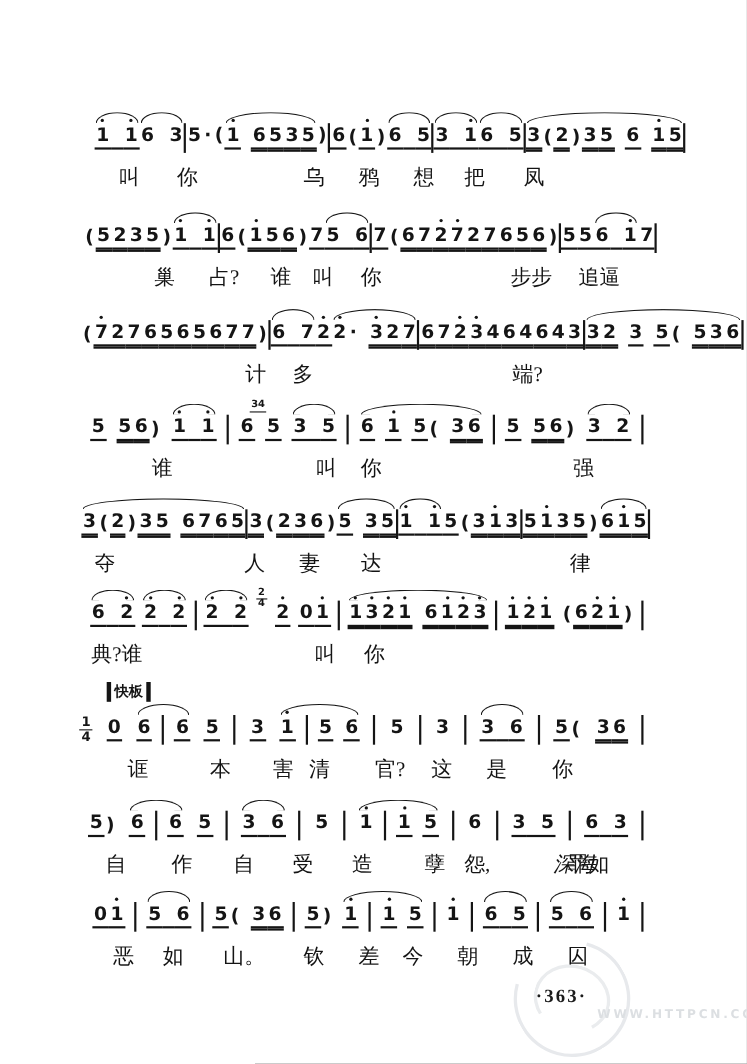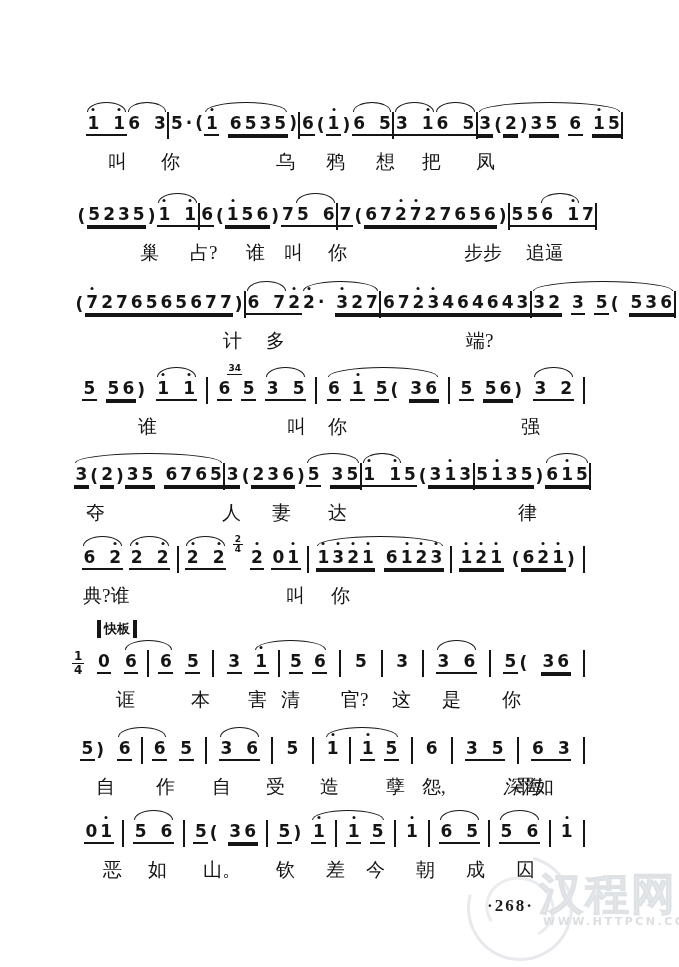--- a/index.html
+++ b/index.html
@@ -697,20 +697,19 @@
         <span class="lyr" style="left: 64px;">如</span>
         <span class="lyr" style="left: 119px;">山。</span>
         <span class="lyr" style="left: 192px;">钦</span>
         <span class="lyr" style="left: 242px;">差</span>
         <span class="lyr" style="left: 282px;">今</span>
         <span class="lyr" style="left: 332px;">朝</span>
         <span class="lyr" style="left: 382px;">成</span>
         <span class="lyr" style="left: 432px;">囚</span>
       </div>
     </div>
-  <div class="pagenum">·268·</div>
+  <div class="pagenum">·363·</div>
   <div class="wm">
     <div class="wm-circle"></div>
     <div class="wm-circle2"></div>
-    <div class="wm-brand">汉程网</div>
     <div class="wm-url">WWW.HTTPCN.COM</div>
   </div>
 </div>
 
 </body></html>

